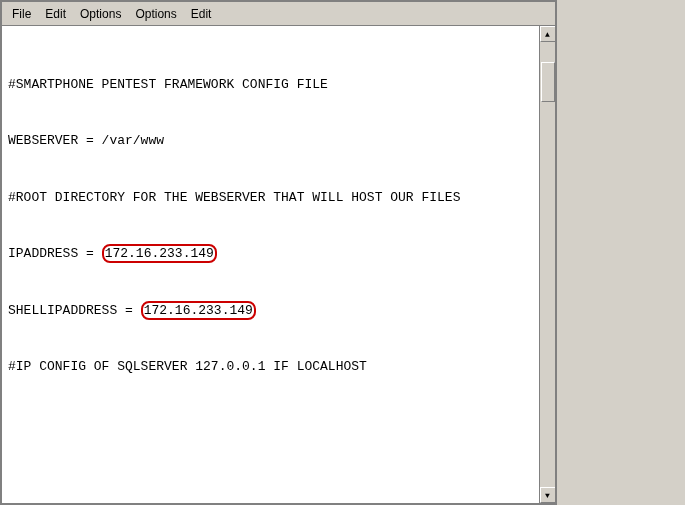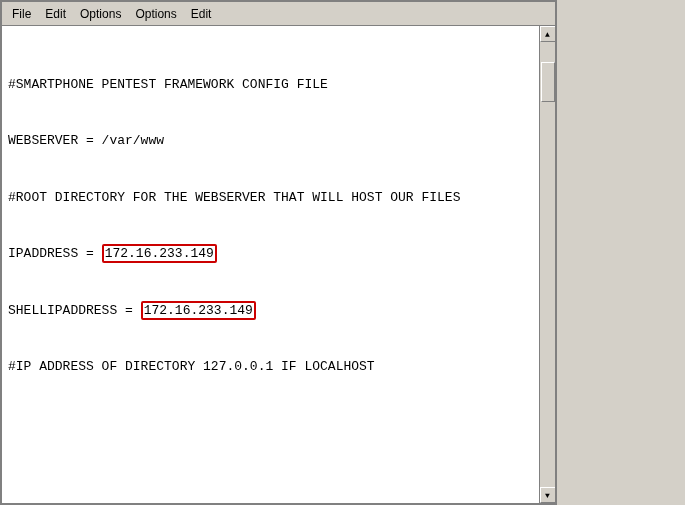--- a/index.html
+++ b/index.html
@@ -107,21 +107,21 @@
       border: 1px solid;
       border-color: #fff #808080 #808080 #fff;
       position: absolute;
       top: 20px;
       left: 1px;
     }
 
     .highlight-circle {
       display: inline;
       border: 2px solid #cc0000;
-      border-radius: 2px;
+      border-radius: 8px;
       padding: 0 1px;
       color: #000;
       text-align: center;
     }
 
     .line {
       display: block;
       min-height: 1.45em;
     }
   </style>
@@ -138,21 +138,21 @@
   </div>
 
   <div class="content-area">
     <div class="text-editor">
       <div class="text-content">
         <span class="line">#SMARTPHONE PENTEST FRAMEWORK CONFIG FILE</span>
         <span class="line">WEBSERVER = /var/www</span>
         <span class="line">#ROOT DIRECTORY FOR THE WEBSERVER THAT WILL HOST OUR FILES</span>
         <span class="line">IPADDRESS = <span class="highlight-circle">172.16.233.149</span></span>
         <span class="line">SHELLIPADDRESS = <span class="highlight-circle">172.16.233.149</span></span>
-        <span class="line">#IP ADDRESS OF DIRECTORY 127.0.0.1 IF LOCALHOST</span>
+        <span class="line">#IP CONFIG OF SQLSERVER 127.0.0.1 IF LOCALHOST</span>
         
         
         
         
         
         
         
         
         
         

